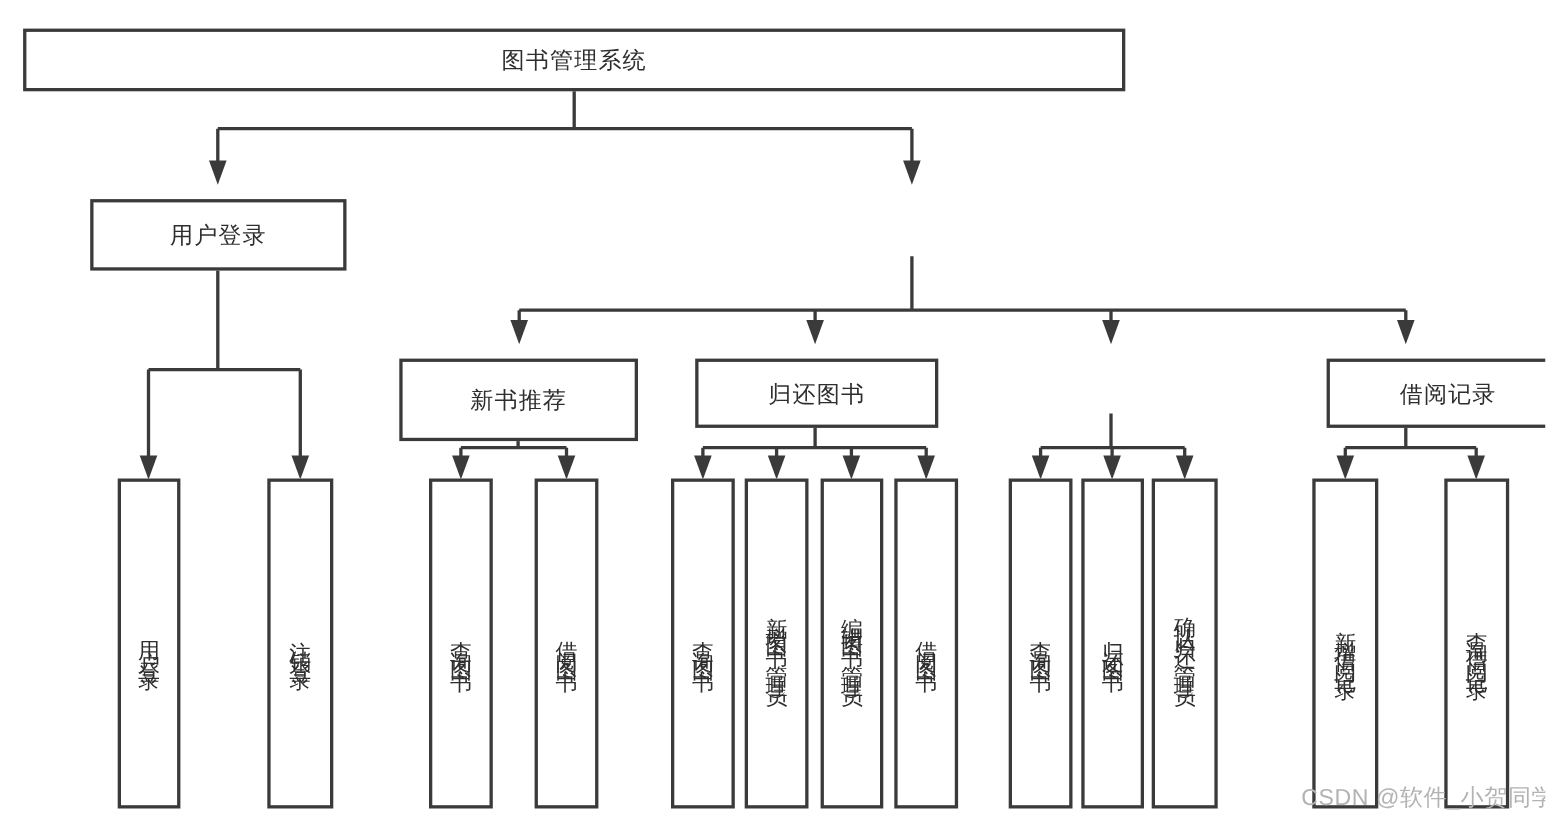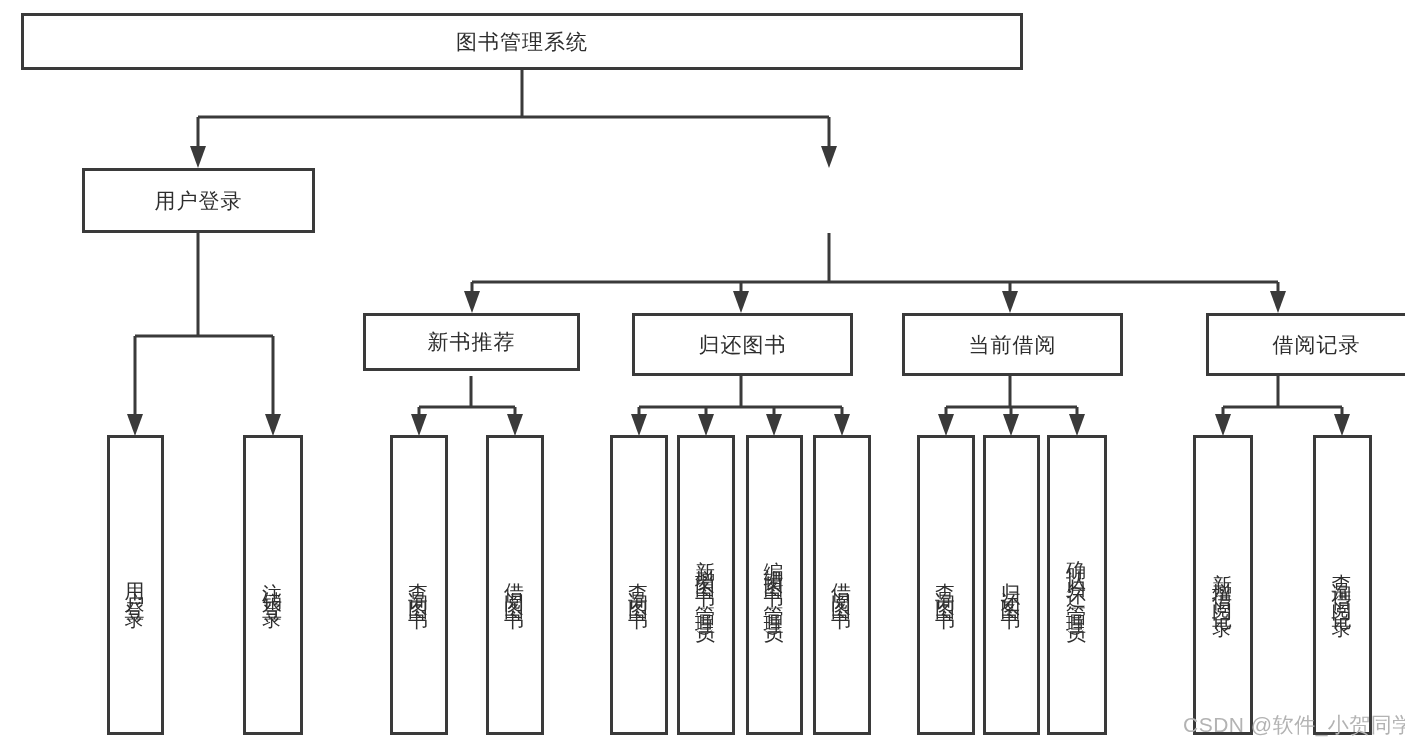--- a/index.html
+++ b/index.html
@@ -36,20 +36,21 @@
     box-sizing: border-box;
     border: 3px solid #3a3a3a;
     background: #ffffff;
     display: flex;
     align-items: center;
     justify-content: center;
     font-size: 21px;
     letter-spacing: 1px;
     color: #2e2e2e;
     z-index: 2;
+    margin-top: 13px;
   }
   .leaf {
     position: absolute;
     box-sizing: border-box;
     border: 3px solid #3a3a3a;
     background: #ffffff;
     display: flex;
     align-items: center;
     justify-content: center;
     writing-mode: vertical-rl;
@@ -60,21 +61,21 @@
     top: 435px;
     height: 300px;
     z-index: 2;
   }
   
   .n-root    { left: 21px;   top: 13px;  width: 1002px; height: 57px; }
   
   .n-login   { left: 82px;   top: 168px; width: 233px;  height: 65px; }
   .n-mgmt    { left: 711px;  top: 168px; width: 236px;  height: 65px; }
   
-  .n-rec     { left: 363px;  top: 313px; width: 217px;  height: 58px; }
+  .n-rec     { left: 363px;  top: 313px; width: 217px;  height: 75px; }
   .n-borrow  { left: 632px;  top: 313px; width: 221px;  height: 63px; }
   .n-current { left: 902px;  top: 313px; width: 221px;  height: 63px; }
   .n-records { left: 1206px; top: 313px; width: 221px;  height: 63px; }
   
   .l-a1 { left: 107px;  width: 57px; }
   .l-a2 { left: 243px;  width: 60px; }
   .l-b1 { left: 390px;  width: 58px; }
   .l-b2 { left: 486px;  width: 58px; }
   .l-c1 { left: 610px;  width: 58px; }
   .l-c2 { left: 677px;  width: 58px; }
@@ -144,23 +145,20 @@
   <div class="node n-login">
     <span>用户登录</span>
   </div>
 
   <div class="node n-rec">
     <span>新书推荐</span>
   </div>
   <div class="node n-borrow">
     <span>归还图书</span>
   </div>
-  <div class="node n-current">
-    <span>当前借阅</span>
-  </div>
   <div class="node n-records">
     <span>借阅记录</span>
   </div>
 
   <div class="leaf l-a1">
     <span>用户登录</span>
   </div>
   <div class="leaf l-a2">
     <span>注销登录</span>
   </div>

